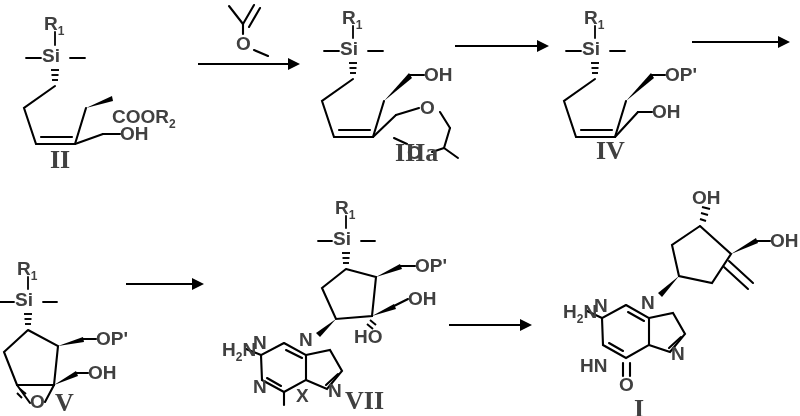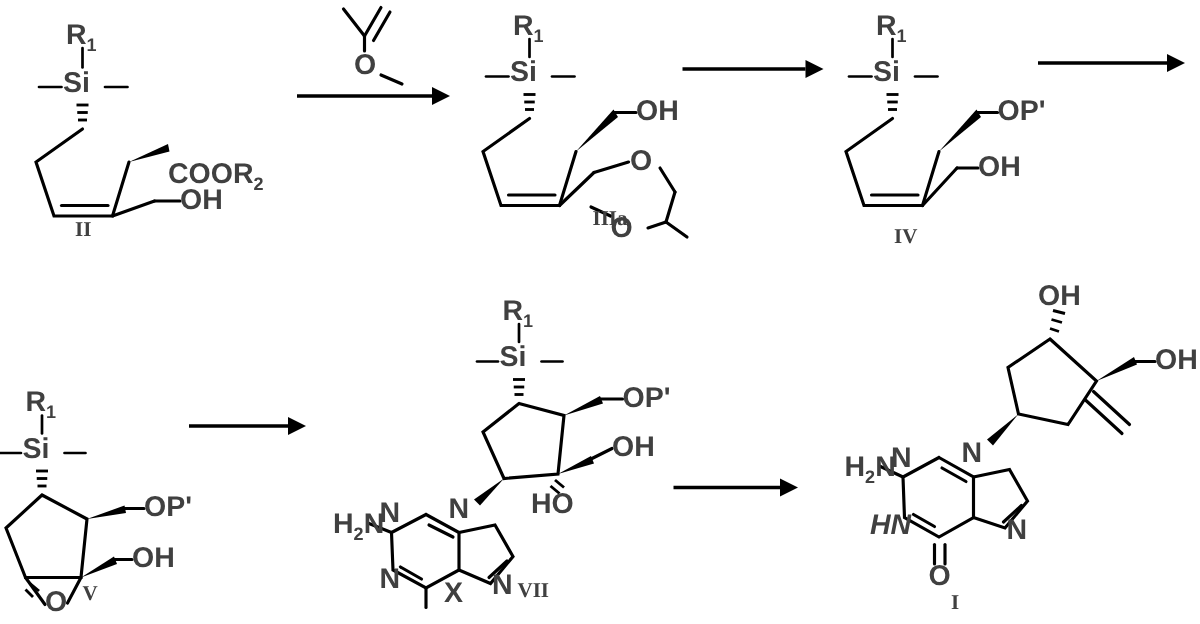--- a/index.html
+++ b/index.html
@@ -14,21 +14,21 @@
   .lbl{
     position:absolute;
     font-family:"Liberation Sans", sans-serif;
     font-weight:700;
     color:#404040;
     white-space:nowrap;
     line-height:1;
   }
   .atom{font-size:19px;letter-spacing:0px;}
   .sub{font-size:12px;vertical-align:sub;}
-  .roman{font-size:14px;font-weight:600;font-family:"Liberation Serif", serif;text-align:center;}
+  .roman{font-size:26px;font-weight:600;font-family:"Liberation Serif", serif;text-align:center;}
   svg{position:absolute;left:0;top:0;overflow:visible;}
   .bond{stroke:#000;stroke-width:2.1;fill:none;stroke-linecap:round;}
   .bond-thin{stroke:#000;stroke-width:1.8;fill:none;stroke-linecap:round;}
   .wedge{fill:#000;stroke:none;}
   .hashline{stroke:#000;stroke-width:1.9;stroke-linecap:butt;}
   .arrowline{stroke:#000;stroke-width:2.2;fill:none;}
   .arrowhead{fill:#000;stroke:none;}
 </style>
 </head>
 <body>
@@ -132,21 +132,21 @@
     <polygon class="wedge" points="626,101 651,73 654,78"></polygon>
     <line class="bond" x1="651" y1="75" x2="665" y2="75"></line>
     <line class="bond" x1="615" y1="137" x2="638" y2="112"></line>
     <line class="bond" x1="638" y1="112" x2="652" y2="112"></line>
   </svg>
 
   <div class="lbl atom" style="left:584px;top:8px;"><span>R</span><span class="sub">1</span></div>
   <div class="lbl atom" style="left:582px;top:39px;">Si</div>
   <div class="lbl atom" style="left:665px;top:65px;">OP'</div>
   <div class="lbl atom" style="left:652px;top:102px;">OH</div>
-  <div class="lbl roman" style="left:596px;top:152px;">IV</div>
+  <div class="lbl roman" style="left:596px;top:138px;">IV</div>
 
   <svg width="800" height="416">
     <line class="arrowline" x1="692" y1="42" x2="778" y2="42"></line>
     <polygon class="arrowhead" points="778,36 790,42 778,48"></polygon>
   </svg>
 
   <svg width="800" height="416">
     <line class="bond-thin" x1="28" y1="277" x2="28" y2="289"></line>
     <line class="bond-thin" x1="0" y1="302" x2="14" y2="302"></line>
     <line class="bond-thin" x1="43" y1="302" x2="57" y2="302"></line>
@@ -265,19 +265,19 @@
 
     <polyline class="bond" points="649,318 673,313 685,334 670,352 649,345"></polyline>
 
     <line class="bond" x1="681" y1="337" x2="669" y2="348"></line>
   </svg>
 
   <div class="lbl atom" style="left:692px;top:188px;">OH</div>
   <div class="lbl atom" style="left:770px;top:231px;">OH</div>
   <div class="lbl atom" style="left:563px;top:302px;"><span>H</span><span class="sub">2</span><span>N</span></div>
   <div class="lbl atom" style="left:594px;top:296px;">N</div>
-  <div class="lbl atom" style="left:580px;top:341px;font-style:italic;">HN</div>
+  <div class="lbl atom" style="left:580px;top:356px;">HN</div>
   <div class="lbl atom" style="left:641px;top:293px;">N</div>
   <div class="lbl atom" style="left:671px;top:344px;">N</div>
   <div class="lbl atom" style="left:619px;top:375px;">O</div>
   <div class="lbl roman" style="left:634px;top:396px;">I</div>
 
 </div>
 
 </body></html>

